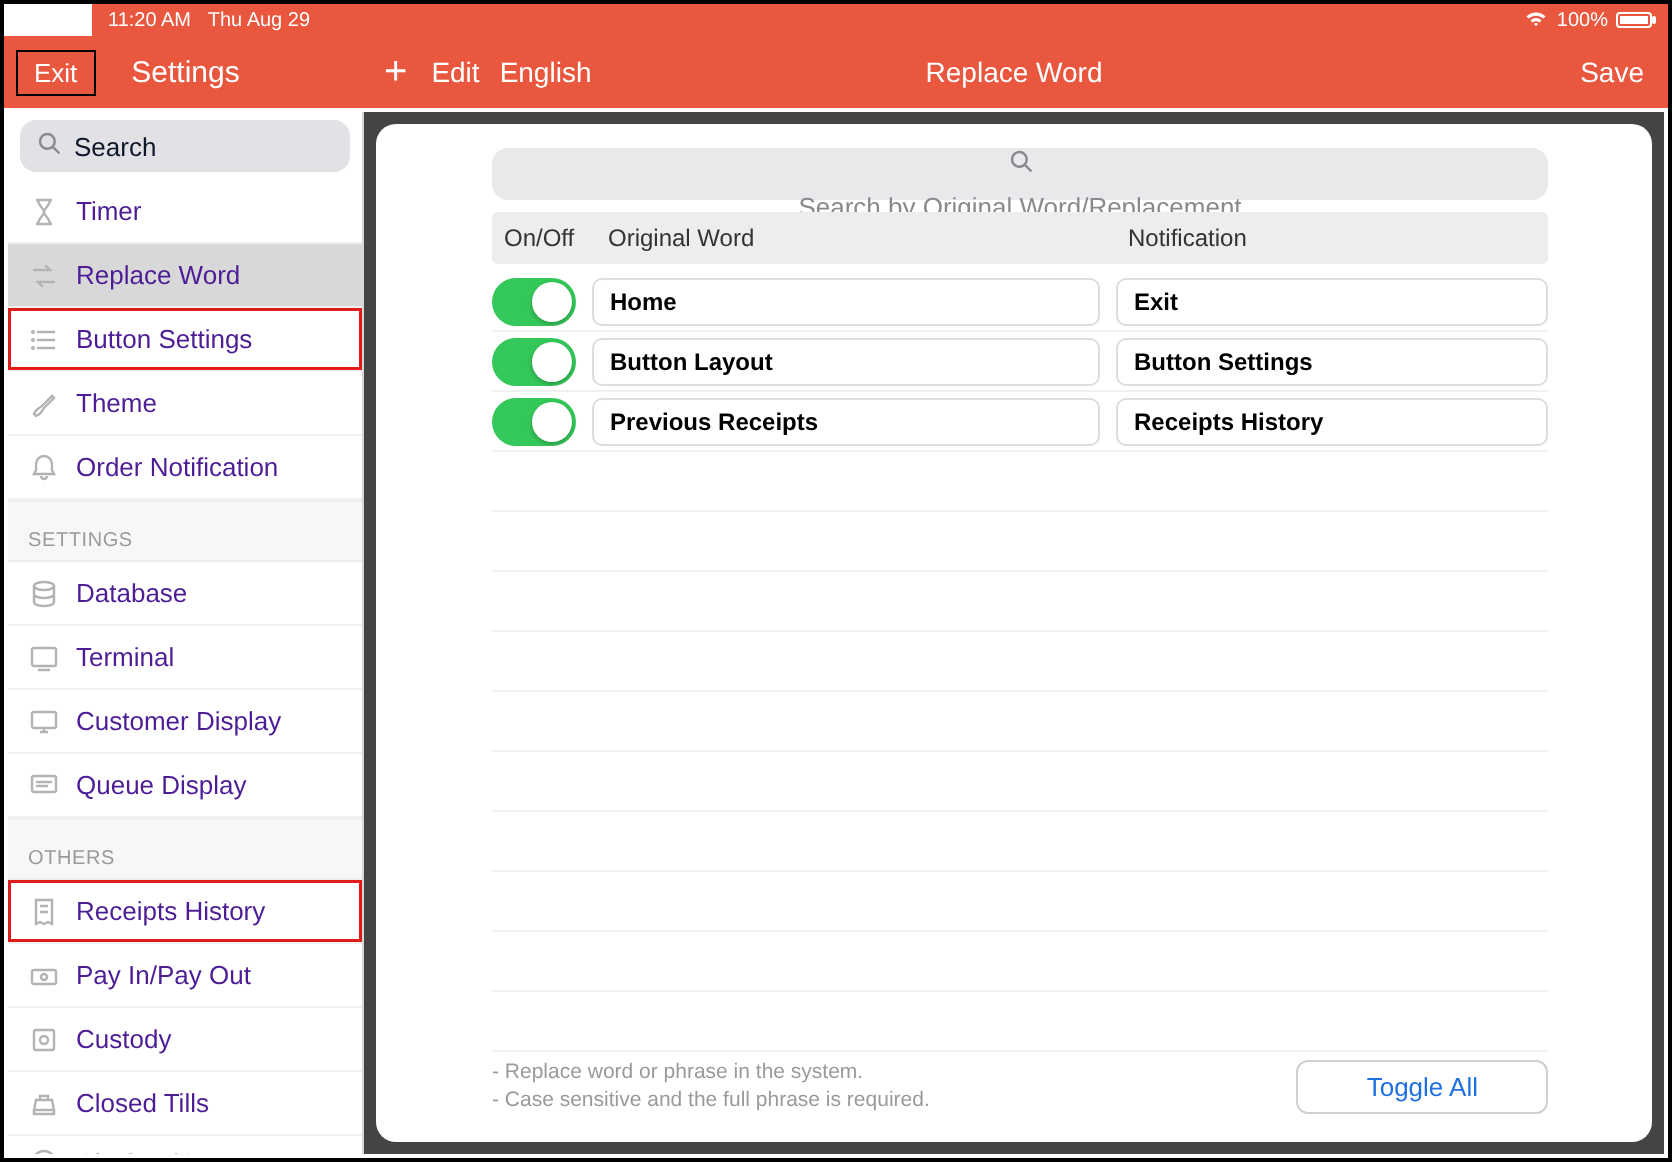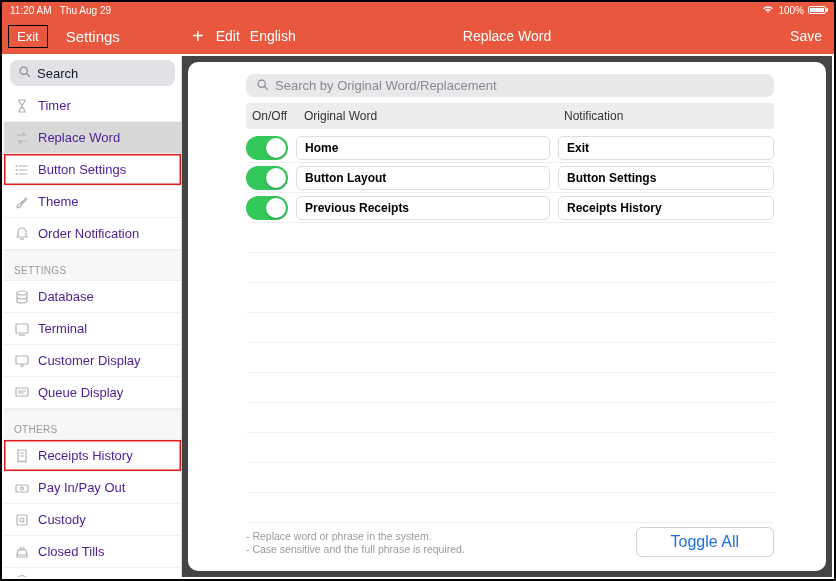--- a/index.html
+++ b/index.html
@@ -1,19 +1,19 @@
 <!DOCTYPE html>
 <html><head>
 <meta charset="utf-8">
 <style>
   * { box-sizing: border-box; margin: 0; padding: 0; }
   html, body { width: 836px; height: 581px; font-family: -apple-system, Helvetica, Arial, sans-serif; overflow: hidden; background: #000; }
   .root { width: 836px; height: 581px; position: relative; background: #fff; border: 2px solid #000; }
   
-  .status-bar { height: 16px; background: #e9573e; color: #fff; font-size: 10px; display:flex; align-items:center; padding: 0 8px; }
+  .status-bar { height: 16px; background: #e9573e; color: #fff; font-size: 10px; display:flex; align-items:center; padding: 0 8px; margin-left: 44px; }
   .status-left { flex:0 0 auto; }
   .status-right { flex:1; text-align:right; display:flex; justify-content:flex-end; align-items:center; gap:4px; }
   .battery-icon { width:18px; height:8px; border:1px solid #fff; border-radius:2px; position:relative; display:inline-block; }
   .battery-icon::after { content:""; position:absolute; right:-3px; top:1px; width:2px; height:4px; background:#fff; border-radius:1px; }
   .battery-fill { position:absolute; left:1px; top:1px; bottom:1px; right:1px; background:#fff; }
   .wifi-icon svg { width:12px; height:10px; }
   
   .topbar { height: 36px; background:#e9573e; display:flex; align-items:stretch; color:#fff; font-size:14px; }
   .topbar-left { width:178px; display:flex; align-items:center; padding-left:6px; }
   .exit-btn { border:1.5px solid #000; padding:3px 8px; font-size:13px; color:#fff; background:transparent; margin-right:18px; }
@@ -33,36 +33,36 @@
   .side-item { height:32px; display:flex; align-items:center; padding:0 10px; font-size:13px; color:#4c1d95; border-bottom:1px solid #f0f0f0; gap:8px; background:#fff; }
   .side-item.selected { background:#d8d8d8; }
   .side-item .icon { width:16px; height:16px; color:#b3b3b3; flex:0 0 auto; }
   .side-item.highlighted { box-shadow: inset 0 0 0 1.5px #e01b1b; }
   .side-section-header { font-size:10px; color:#9a9a9a; padding:14px 10px 4px; letter-spacing:0.3px; background:#f7f7f7; border-bottom:1px solid #eee; }
   .side-gap { height:30px; background:#f7f7f7; border-bottom:1px solid #eee; }
   .side-item.partial { border-bottom:none; height:26px; color:#999; }
   
   .main { flex:1; background:#444; padding:6px 6px 6px 6px; }
   .card { background:#fff; border-radius:10px; width:100%; height:100%; position:relative; padding:12px 16px 10px; display:flex; flex-direction:column; }
-  .card-search { background:#e9e9ec; border-radius:8px; height:26px; display:flex; align-items:center; padding:0 10px; color:#8a8a8e; font-size:13px; gap:6px; margin:0 36px 0 42px; }
+  .card-search { background:#e9e9ec; border-radius:8px; height:26px; display:flex; align-items:center; padding:0 10px; color:#8a8a8e; font-size:13px; gap:6px; margin:0 36px 0 42px;flex-direction:column; }
   .table { margin-top:6px; }
   .thead { display:flex; background:#ededed; height:26px; align-items:center; font-size:12px; color:#333; border-radius:3px; margin:0 36px 0 42px; }
   .th-onoff { width:54px; padding-left:6px; }
   .th-orig { flex:1; padding-left:4px; }
   .th-repl { width:216px; padding-left:6px; }
   .rows { margin:4px 36px 0 42px; }
   .row { display:flex; align-items:center; height:30px; gap:8px; border-bottom:1px solid #f0f0f0;font-weight:bold; }
   .placeholder-row { height:30px; border-bottom:1px solid #f0f0f0; margin:0 36px 0 42px; }
   .toggle { width:42px; height:24px; background:#34c759; border-radius:12px; position:relative; flex:0 0 auto; }
   .toggle .knob { position:absolute; width:20px; height:20px; background:#fff; border-radius:50%; top:2px; right:2px; box-shadow:0 1px 2px rgba(0,0,0,0.25); }
   .cell-input { flex:1; height:24px; border:1px solid #ddd; border-radius:5px; padding:0 8px; font-size:12px; display:flex; align-items:center; background:#fff; }
   .cell-input.repl { flex:0 0 216px; width:216px; }
   .footer { margin-top:auto; display:flex; align-items:flex-end; padding:4px 36px 4px 42px; }
   .hints { font-size:10.5px; color:#9a9a9a; line-height:1.3; }
-  .toggle-all { margin-left:auto; border:1px solid #cfcfd4; border-radius:6px; padding:5px 34px; font-size:16px; color:#1e6fe0; background:#fff; }
+  .toggle-all { margin-left:auto; border:1px solid #cfcfd4; border-radius:6px; padding:5px 34px; font-size:13px; color:#1e6fe0; background:#fff; }
   .mag-icon svg { width:13px; height:13px; }
   .side-svg svg { width:16px; height:16px; }
 </style>
 </head>
 <body>
 
 <div class="root">
 
   <div class="status-bar">
     <span class="status-left">

